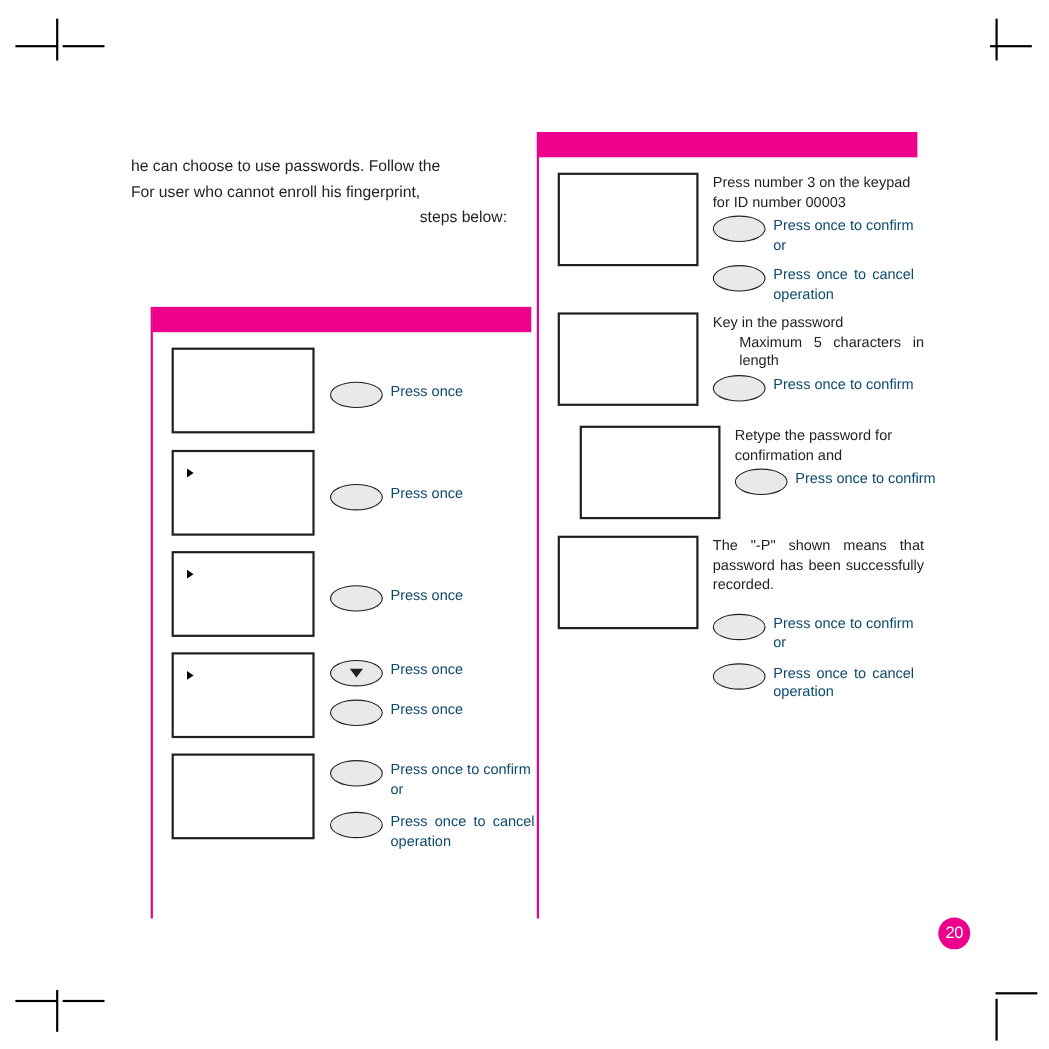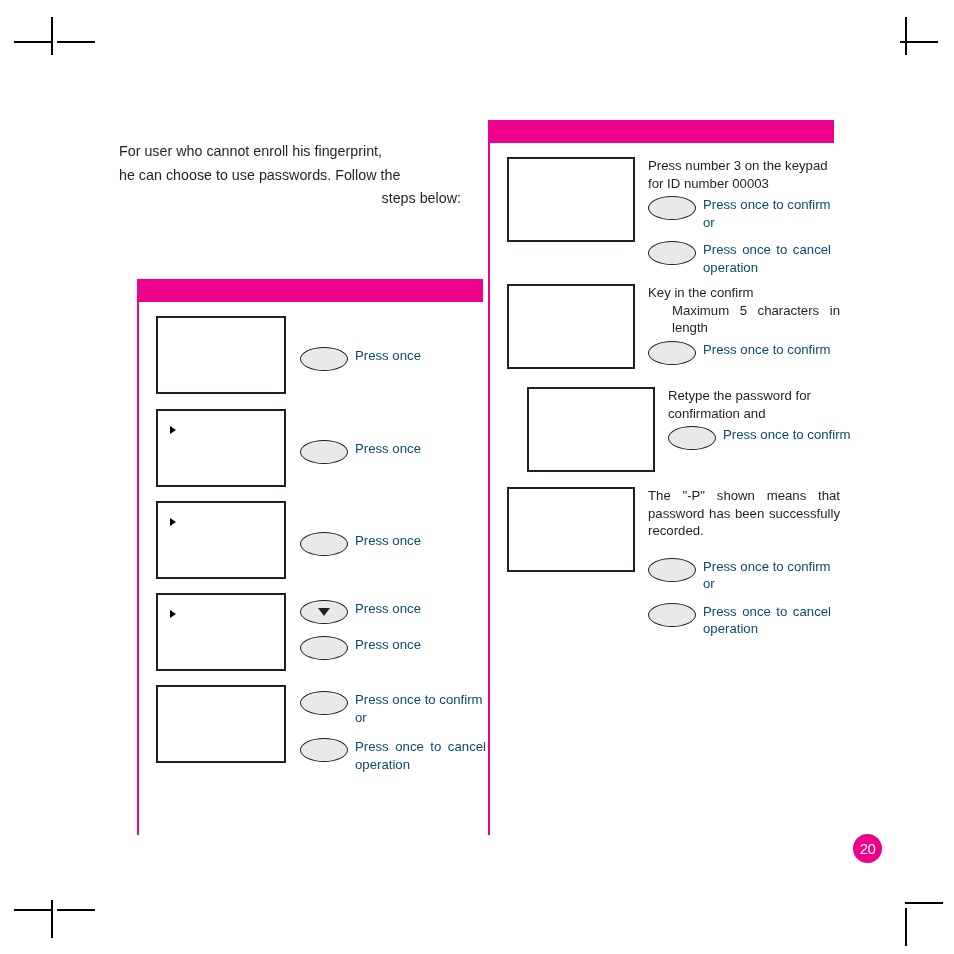--- a/index.html
+++ b/index.html
@@ -161,22 +161,22 @@
 <div class="crop v" style="left:905px; top:17px;"></div>
 
 <div class="crop h" style="left:14px; top:909px;"></div>
 <div class="crop h" style="left:57px; top:909px;"></div>
 <div class="crop v" style="left:51px; top:900px;"></div>
 
 <div class="crop h" style="left:905px; top:902px;"></div>
 <div class="crop v" style="left:905px; top:908px;"></div>
 
 <div class="intro">
+  <div>he can choose to use passwords. Follow the</div>
   <div>For user who cannot enroll his fingerprint,</div>
-  <div>he can choose to use passwords. Follow the</div>
   <div class="last">steps below:</div>
 </div>
 
 <div class="col col-left">
 
   <div class="rule rule-left"></div>
   <div class="bar bar-left"></div>
 
   <div class="step" style="left:19px; top:316px;">
     <div class="lcd l"></div>
@@ -260,21 +260,21 @@
       <div class="btn-row">
         <div class="btn"></div>
         <div class="btn-label just" style="width:128px;">Press once to cancel operation</div>
       </div>
     </div>
   </div>
 
   <div class="step" style="left:19px; top:284px;">
     <div class="lcd r"></div>
     <div class="instr" style="margin-left:13px; width:192px;">
-      <div>Key in the confirm</div>
+      <div>Key in the password</div>
       <div class="just" style="margin-bottom:4px;margin-left:24px;">Maximum 5 characters in length</div>
       <div class="btn-row">
         <div class="btn"></div>
         <div class="btn-label" style="width:128px;">Press once to confirm</div>
       </div>
     </div>
   </div>
 
   <div class="step" style="left:19px; top:387px;padding-left:20px;">
     <div class="lcd r"></div>

